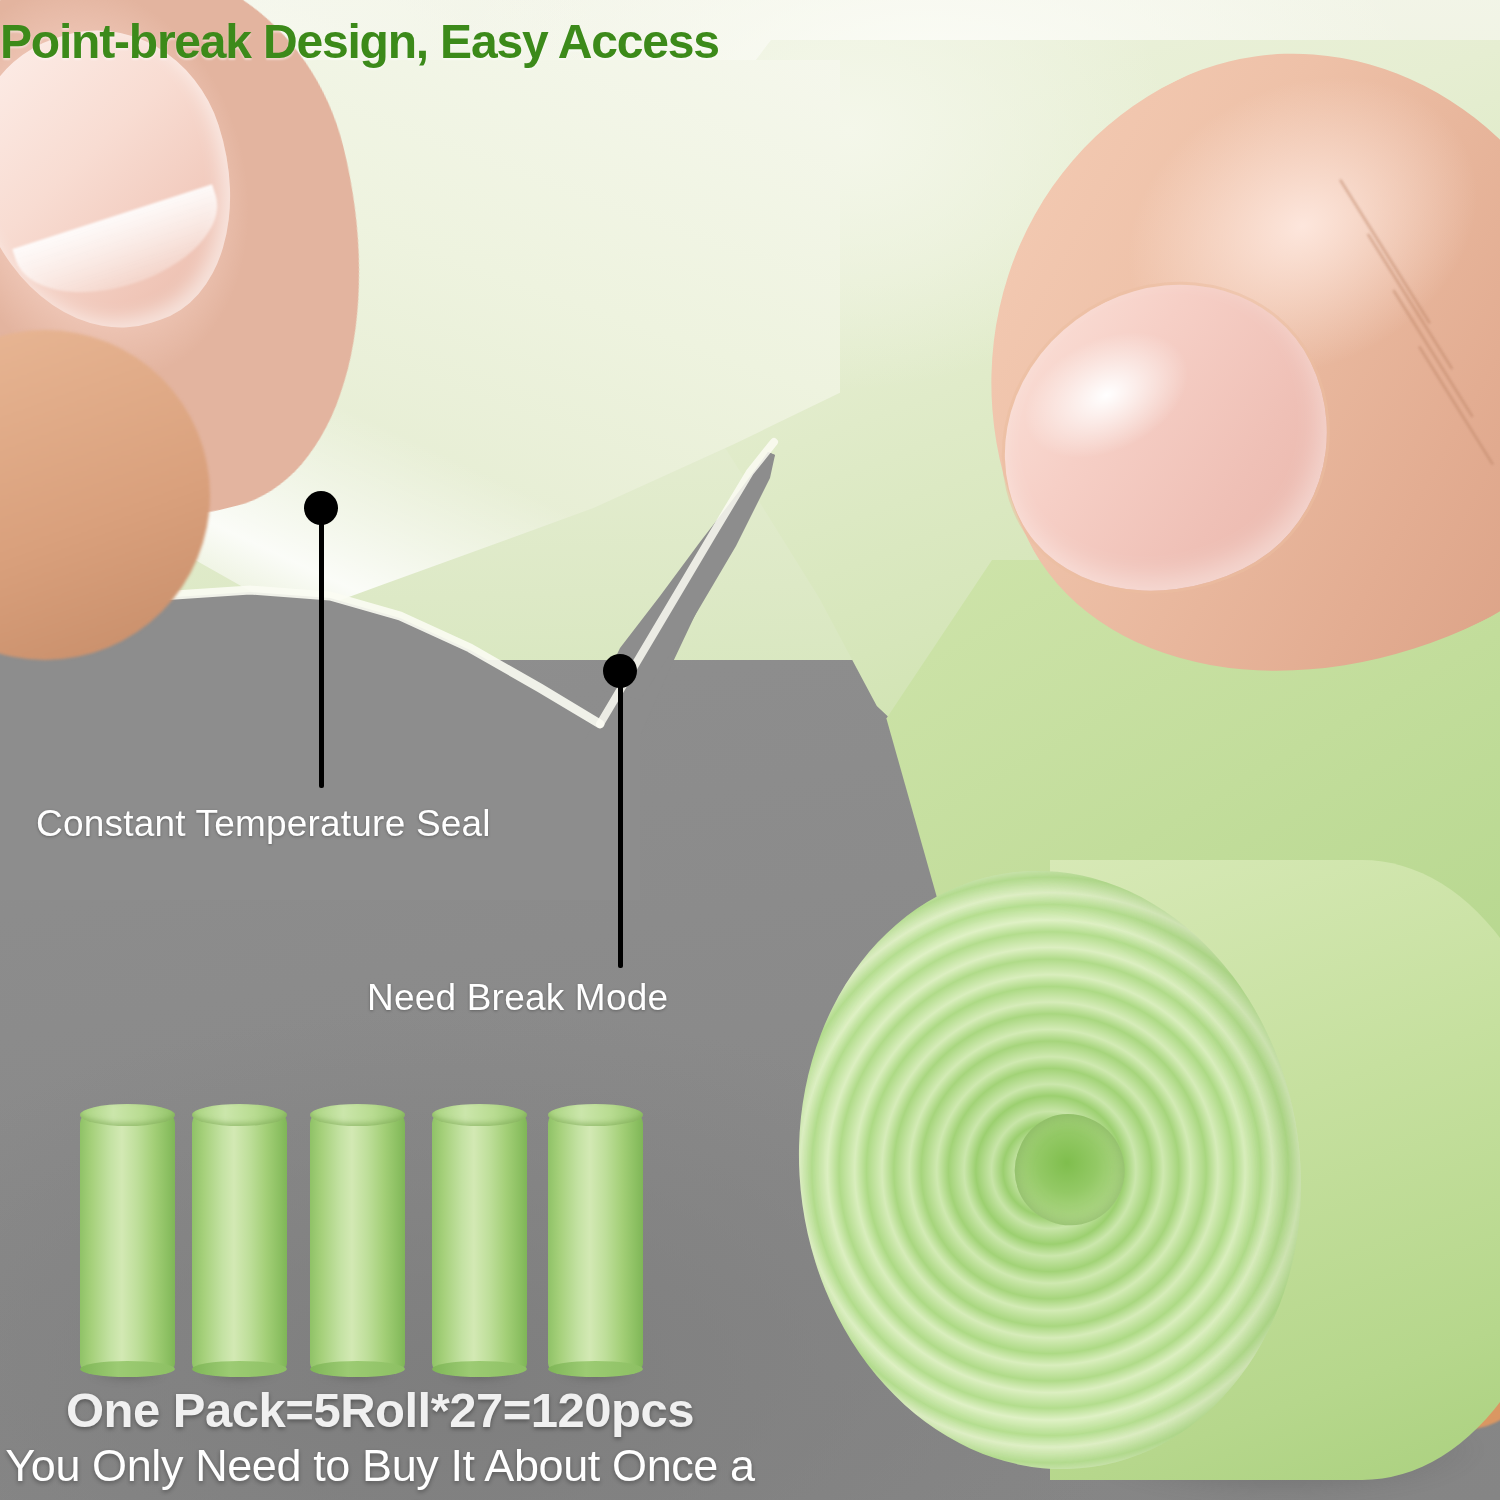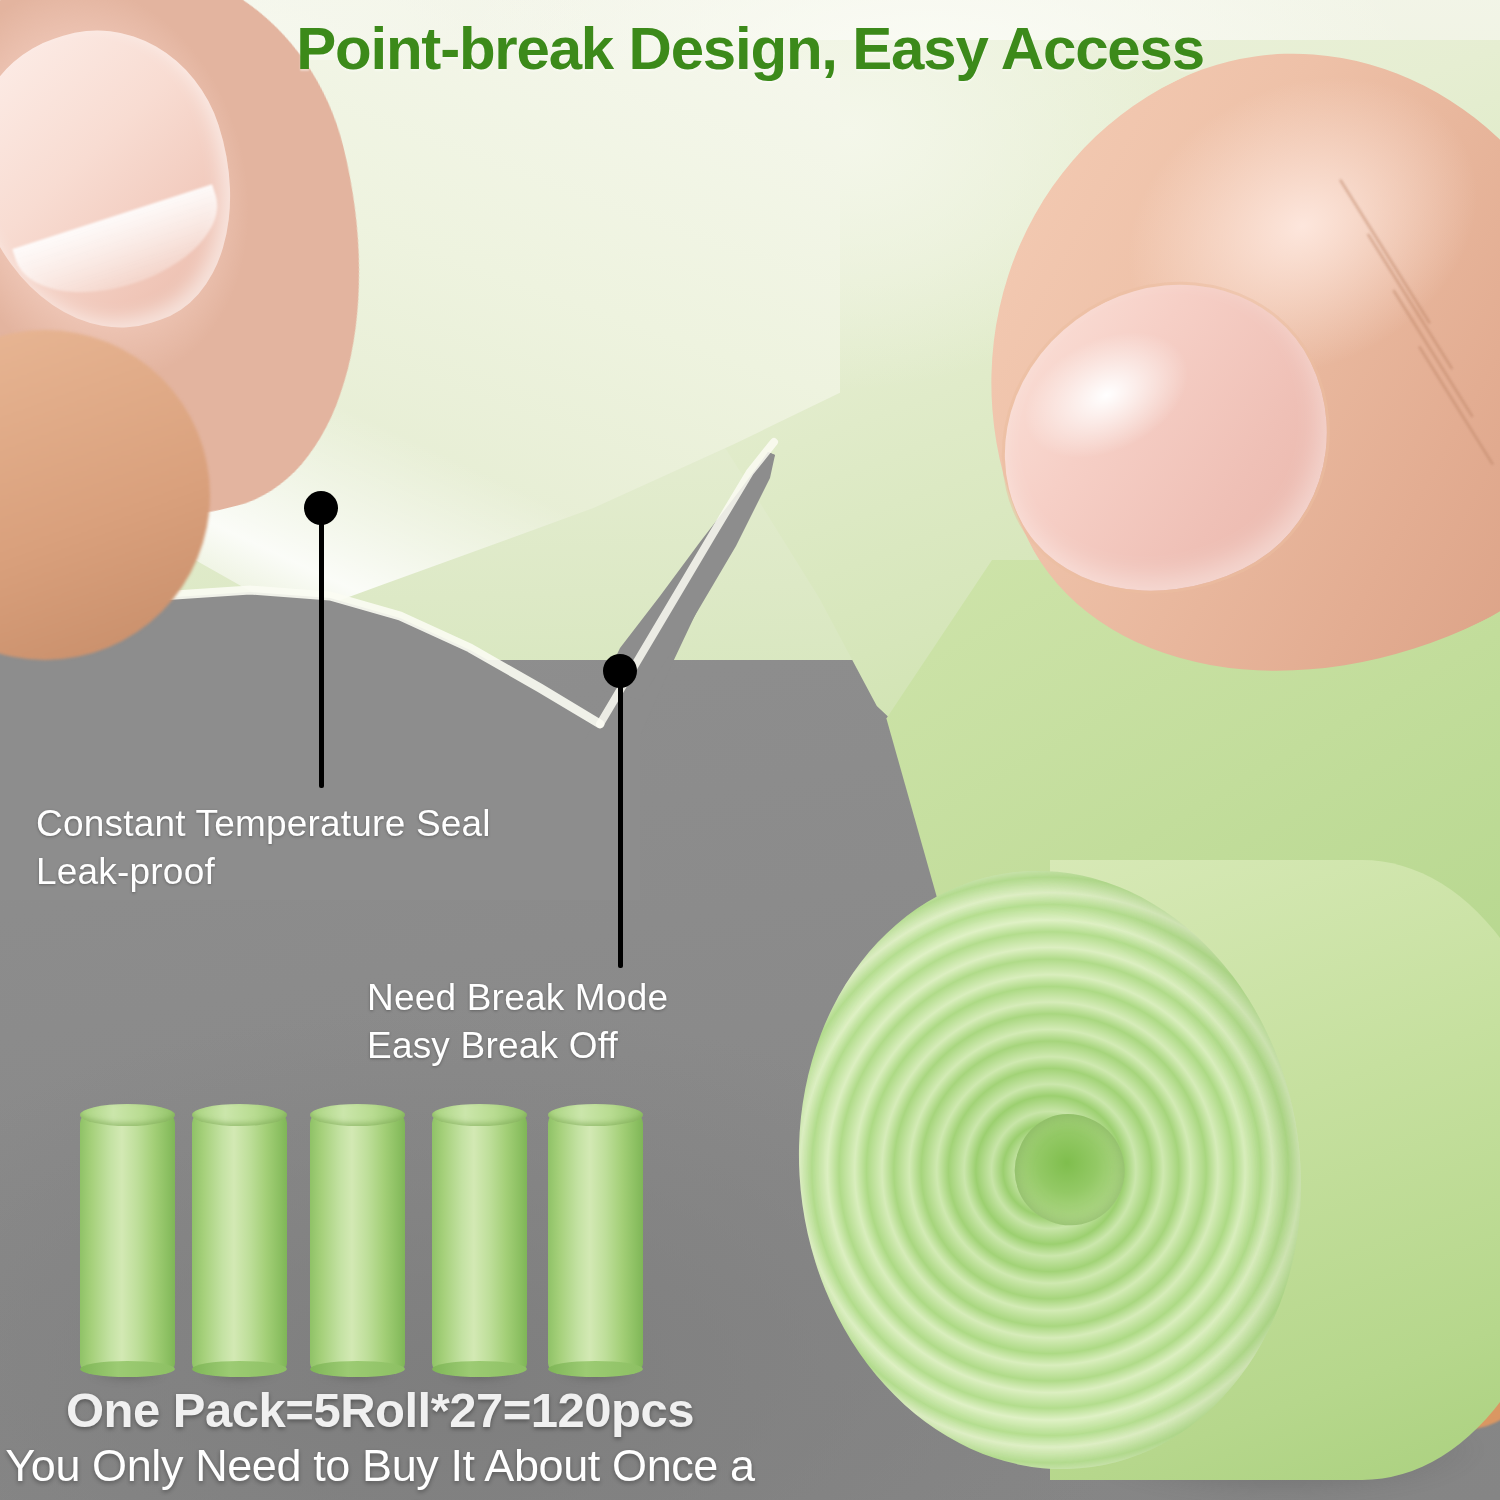--- a/index.html
+++ b/index.html
@@ -209,23 +209,23 @@
     font-family:"Liberation Sans",sans-serif;
     font-size:37px;line-height:1.30;font-weight:400;
     letter-spacing:.2px;
     text-shadow:0 1px 3px rgba(0,0,0,.30);
     white-space:nowrap;
   }
 
   
   .title{
     position:absolute;left:0;top:14px;width:1500px;
-    text-align:center;
+    text-align:left;
     font-family:"Liberation Sans",sans-serif;
-    font-size:60px;font-weight:bold;
+    font-size:48px;font-weight:bold;
     color:#3c8a1a;
     letter-spacing:-1.2px;
     text-shadow:0 2px 2px rgba(255,255,255,.45);
   }
 
   
   .pack-line{
     position:absolute;left:0;top:1382px;width:760px;
     text-align:center;color:#f0f0f0;
     font-size:49px;font-weight:bold;letter-spacing:-.5px;
@@ -312,28 +312,26 @@
     <div class="mini" style="left:112px;"></div>
     <div class="mini" style="left:230px;"></div>
     <div class="mini" style="left:352px;"></div>
     <div class="mini" style="left:468px;"></div>
   </div>
 
   <div class="callout-line" style="left:319px;top:518px;height:270px;"></div>
   <div class="callout-dot" style="left:304px;top:491px;"></div>
   <div class="callout-text" style="left:36px;top:800px;width:600px;">
     <div>Constant Temperature Seal</div>
-    <div>Leak-proof</div>
   </div>
 
   <div class="callout-line" style="left:618px;top:682px;height:286px;"></div>
   <div class="callout-dot" style="left:603px;top:654px;"></div>
   <div class="callout-text" style="left:367px;top:974px;width:500px;">
     <div>Need Break Mode</div>
-    <div>Easy Break Off</div>
   </div>
 
   <div class="title">Point-break Design, Easy Access</div>
 
   <div class="pack-line">One Pack=5Roll*27=120pcs</div>
   <div class="month-line">You Only Need to Buy It About Once a Month!</div>
 
 </div>
 
 </body></html>

